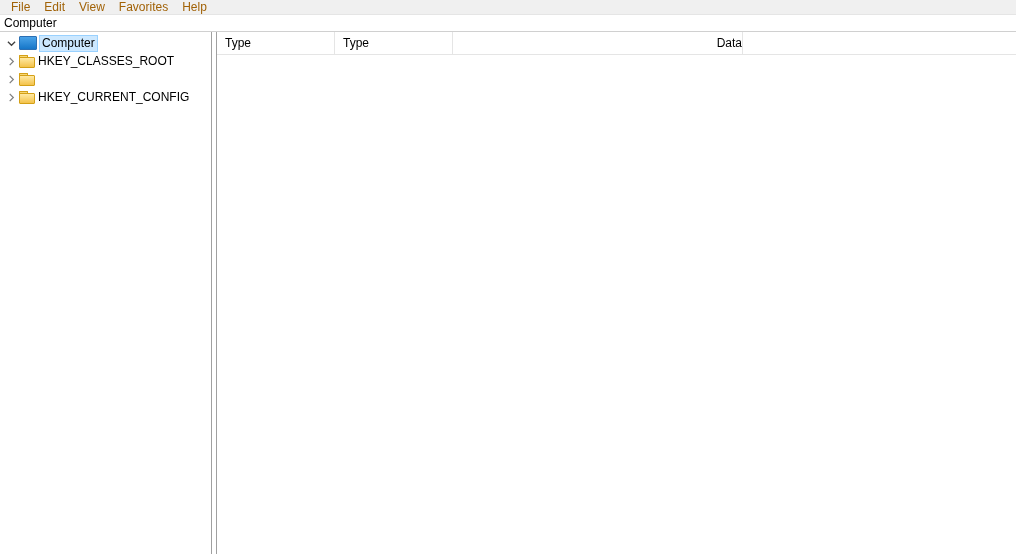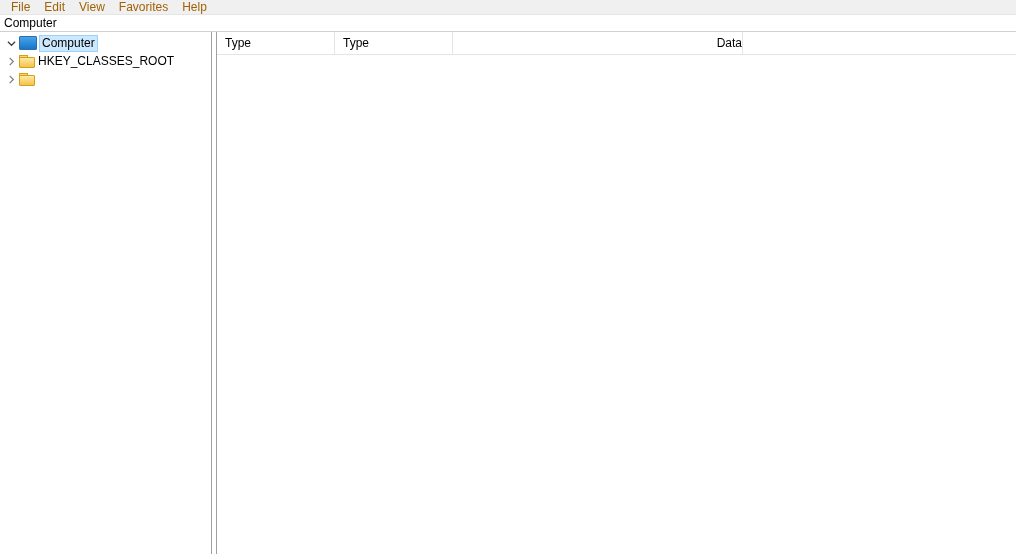--- a/index.html
+++ b/index.html
@@ -178,20 +178,29 @@
     <div class="tree-row indent1">
       <span class="expander">
         <svg viewBox="0 0 10 10">
             <path d="M3 1 L7 5 L3 9" fill="none" stroke="#808080" stroke-width="1.4"></path>
           </svg>
       </span>
       <span class="icon-folder"></span>
     </div>
 
 
+    <div class="tree-row indent1">
+      <span class="expander">
+        <svg viewBox="0 0 10 10">
+            <path d="M3 1 L7 5 L3 9" fill="none" stroke="#808080" stroke-width="1.4"></path>
+          </svg>
+      </span>
+      <span class="icon-folder"></span>
+      <span class="label">HKEY_CURRENT_CONFIG</span>
+    </div>
   </div>
 
   <div class="splitter"></div>
 
   <div class="list-pane">
     <div class="list-header">
       <div class="col col-name">Type</div>
       <div class="col col-type">Type</div>
       <div class="col col-data">Data</div>
     </div>

